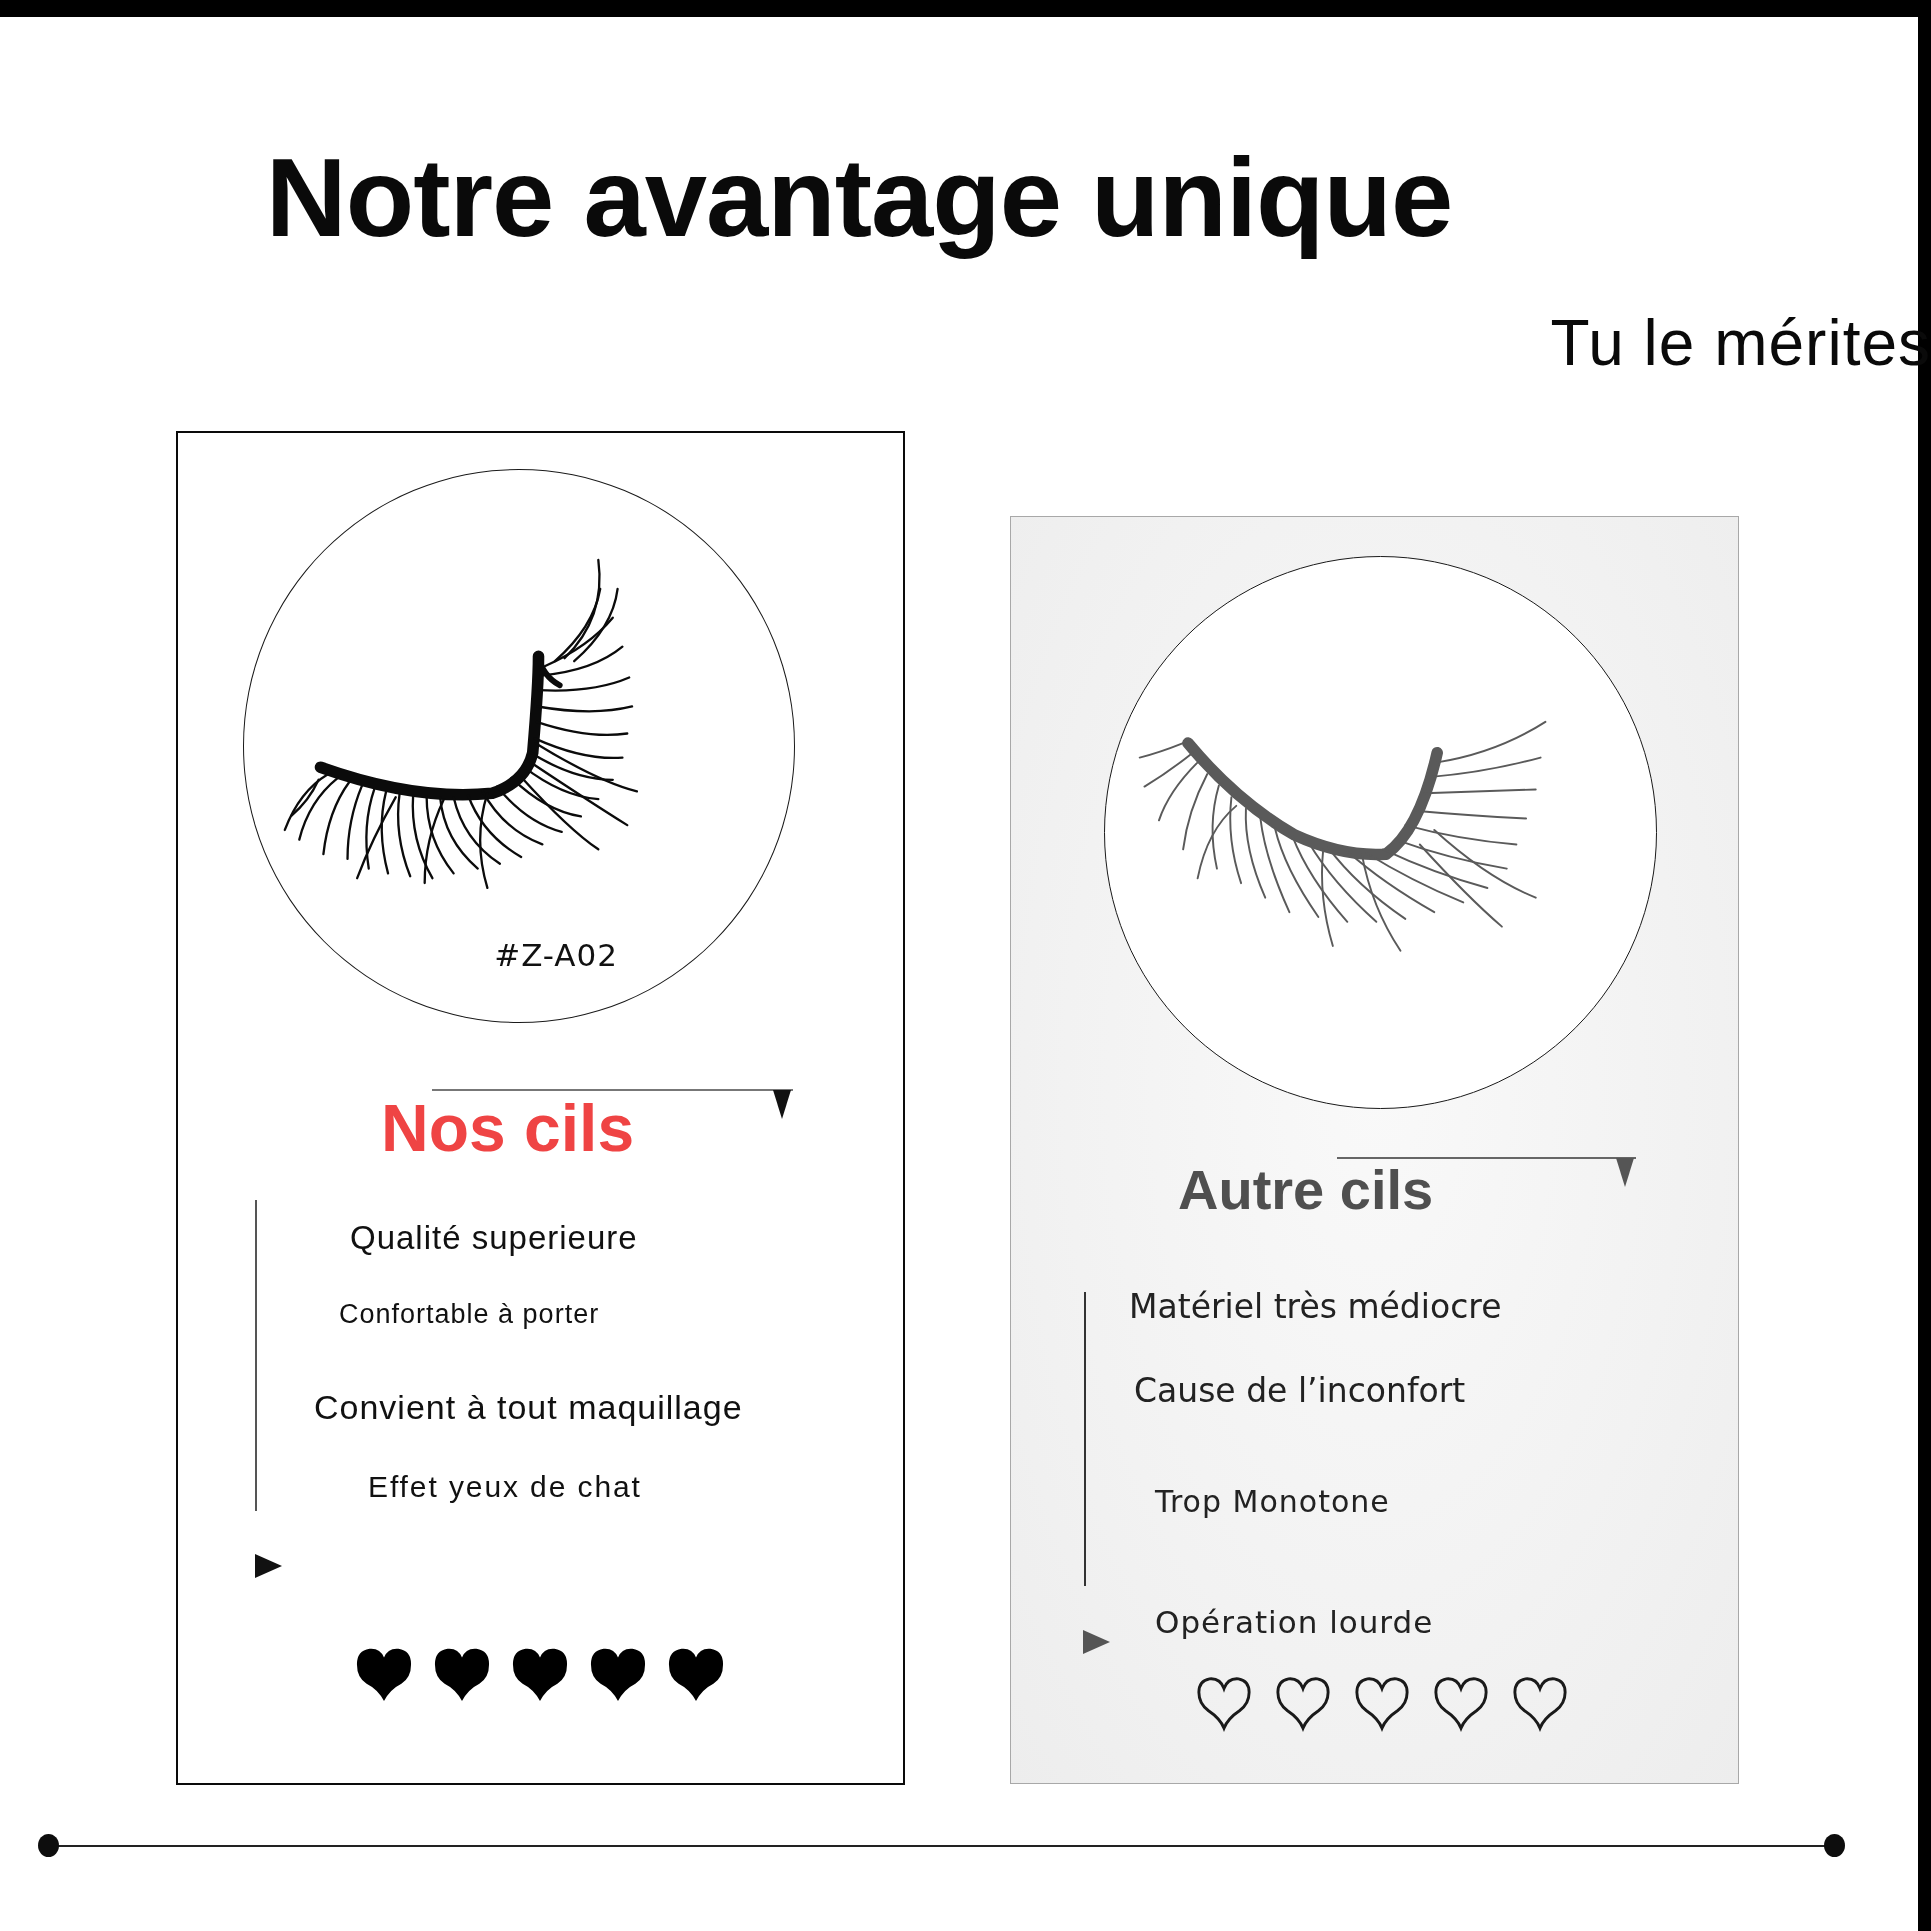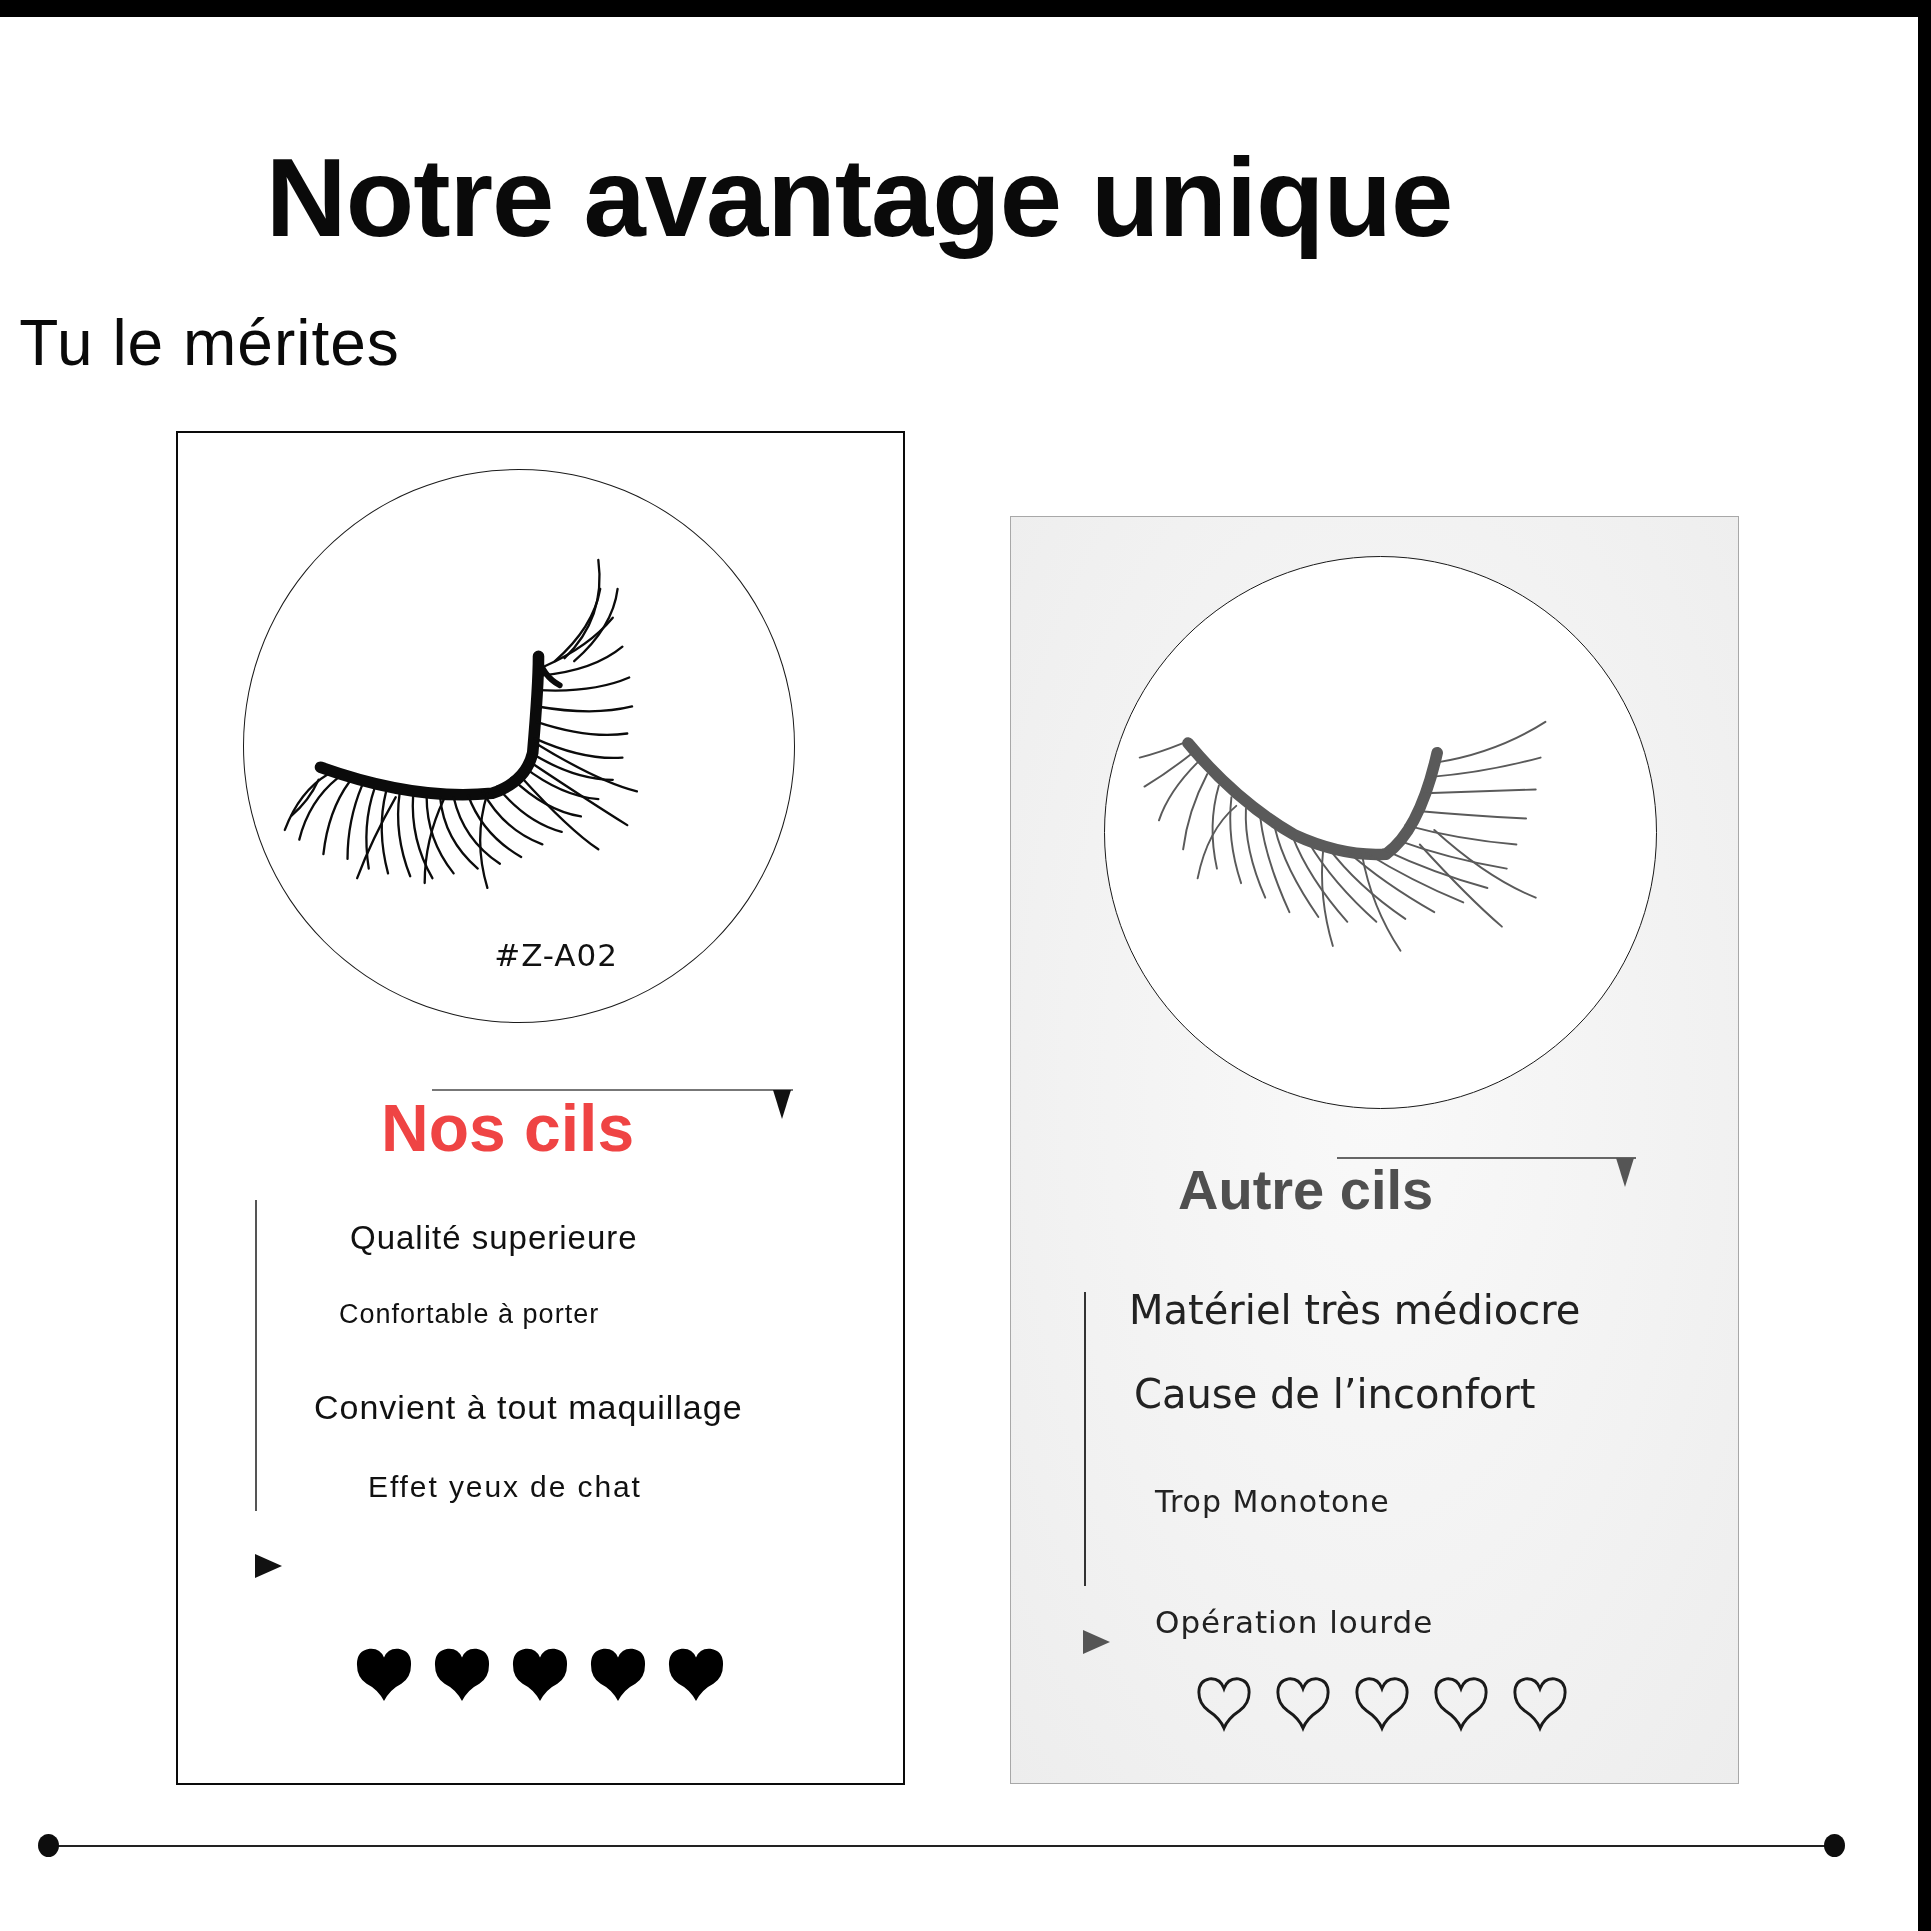--- a/index.html
+++ b/index.html
@@ -1,21 +1,21 @@
 <!DOCTYPE html>
 <html><head>
 <meta charset="utf-8">
 <style>
   html, body { margin:0; padding:0; }
   body { width:1931px; height:1931px; position:relative; background:#ffffff; overflow:hidden; font-family:"Liberation Sans", sans-serif; color:#0a0a0a; }
   .abs { position:absolute; }
   .top-bar { left:0; top:0; width:1931px; height:17.4px; background:#000; }
   .right-bar { left:1918px; top:0; width:12.6px; height:1931px; background:#000; }
   .title { left:0; top:135px; width:1695px; text-align:center; font-family:"Liberation Sans", sans-serif; font-weight:700; font-size:112px; line-height:126px; letter-spacing:-1px; color:#0a0a0a; padding-left:23px; box-sizing:border-box; }
-  .subtitle { left:0; top:305px; width:1931px; text-align:left; font-family:"Liberation Sans", sans-serif; font-weight:400; font-size:64px; line-height:77px; letter-spacing:1px; color:#0a0a0a; padding-left:19.3px; box-sizing:border-box; }
+  .subtitle { left:0; top:305px; width:1931px; text-align:right; font-family:"Liberation Sans", sans-serif; font-weight:400; font-size:64px; line-height:77px; letter-spacing:1px; color:#0a0a0a; padding-left:19.3px; box-sizing:border-box; }
 
   .card-left { left:176px; top:431px; width:729px; height:1354px; border:2.9px solid #0a0a0a; box-sizing:border-box; background:#fff; }
   .card-right { left:1010px; top:516px; width:729px; height:1268px; border:1.9px solid #a8a8a8; box-sizing:border-box;
      background: radial-gradient(ellipse at 50% 45%, #f9f9f9 0%, #f2f2f2 60%, #ededed 100%); }
 
   .circle { border-radius:50%; border:1.9px solid #1a1a1a; background:#fff; box-sizing:border-box; }
   .circle-left { left:243px; top:469px; width:552px; height:554px; }
   .circle-right { left:1104px; top:556px; width:553px; height:553px; }
 
   .lash { overflow:visible; }
@@ -28,21 +28,21 @@
 
   .heading-left { left:381px; top:1096px; font-family:"Liberation Sans", sans-serif; font-weight:700; font-size:66px; line-height:64px; color:#ef4444; }
   .heading-right { left:1178px; top:1157px; font-family:"Liberation Sans", sans-serif; font-weight:700; font-size:56px; line-height:66px; color:#4f4f4f; }
 
   .feat { font-family:"Liberation Sans", sans-serif; color:#111; white-space:nowrap; letter-spacing:1px; }
   .feat-l0 { left:350px; top:1219px; font-size:33px; }
   .feat-l1 { left:339px; top:1299px; font-size:27px; }
   .feat-l2 { left:314px; top:1388px; font-size:34px; }
   .feat-l3 { left:368px; top:1470px; font-size:30px; letter-spacing:1.9px; }
 
-  .feat-r { font-family:"DejaVu Sans", sans-serif; color:#222; white-space:nowrap; font-size:40px; }
+  .feat-r { font-family:"DejaVu Sans", sans-serif; color:#222; white-space:nowrap; font-size:33px; }
   .feat-r0 { left:1129px; top:1287px; }
   .feat-r1 { left:1134px; top:1371px; }
   .feat-r2 { left:1155px; top:1484px; font-size:30px; letter-spacing:1px; }
   .feat-r3 { left:1155px; top:1574px; font-size:31px; letter-spacing:1px;margin-top:30px; }
 
   .hearts { display:flex; }
   .heart { width:58px; height:58px; }
   .hearts-left { left:355px; top:1645px; gap:20px; }
   .hearts-right { left:1195px; top:1674px; gap:21px; }
 

